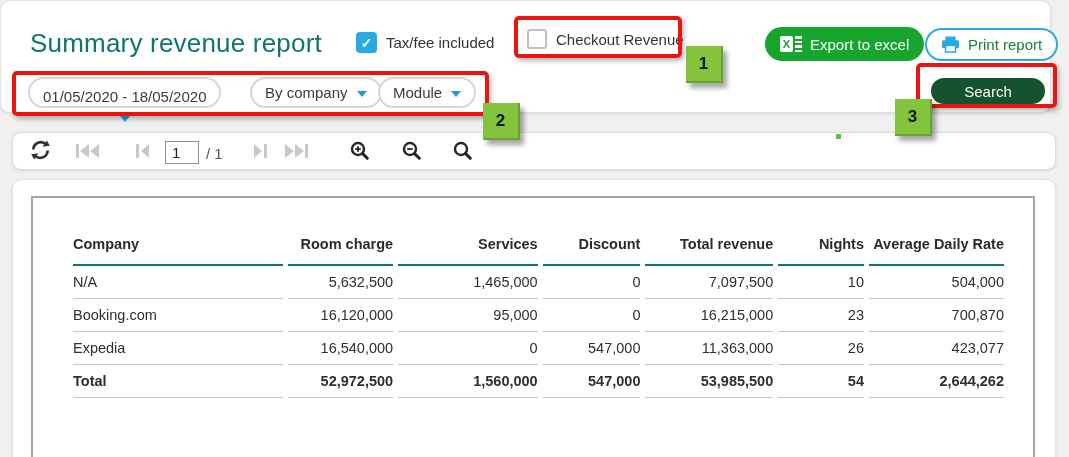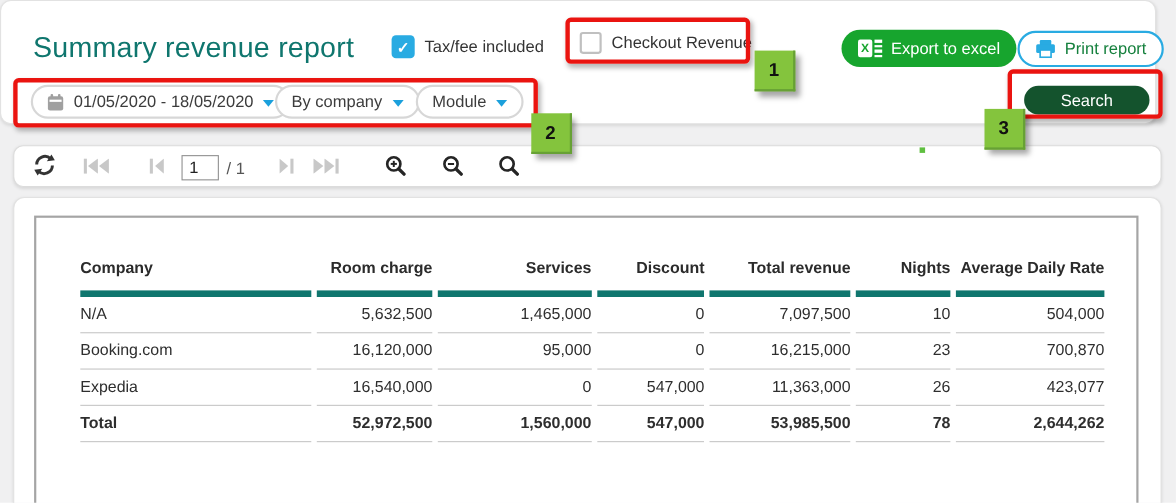--- a/index.html
+++ b/index.html
@@ -39,21 +39,21 @@
   .xls-lines span { display:block; width:7px; height:2.5px; background:#fff; }
   #print-btn { left:925px; top:28px; height:33px; padding:0 14px; background:#fff;
           border:2px solid #29abe2; border-radius:17px; color:#15803d; }
   #search-btn { left:931px; top:78px; width:114px; height:26px; background:#14532d; color:#fff;
           border-radius:13px; justify-content:center; z-index:6; }
 
   
   .pill { position:absolute; top:77px; height:31px; display:inline-flex; align-items:center;
           gap:9px; padding:0 13px; background:#fff; border:2px solid #d7d7d7; border-radius:16px;
           font-size:15px; color:#3c3c3c; z-index:4; cursor:pointer; }
-  #date-pill { left:28px; }
+  #date-pill { left:28px;flex-direction:column; }
   #company-pill { left:250px; }
   #module-pill { left:378px; }
   .caret { width:0; height:0; border-left:5px solid transparent; border-right:5px solid transparent;
           border-top:6.5px solid #1ba0dc; margin-top:2px; }
 
   
   .redbox { position:absolute; border:4px solid #ea1410; border-radius:5px; z-index:8;
           box-shadow:2px 3px 5px rgba(0,0,0,.28); pointer-events:none; }
   #red-box-1 { left:514px; top:16px;  width:168px; height:42px; }
   #red-box-2 { left:12px;  top:71px;  width:477px; height:45px; }
@@ -79,21 +79,21 @@
   #last-btn    { left:284px; top:144px; }
   #zoom-in-btn { left:350px; top:141px; }
   #zoom-out-btn{ left:402px; top:141px; }
   #search-icon-btn { left:453px; top:141px; }
   #stray-dot { position:absolute; left:836px; top:134px; width:5px; height:5px; background:#5fbf40; z-index:6; }
 
   
   #table-wrap { position:absolute; left:68px; top:236px; z-index:4; }
   table { border-collapse:separate; border-spacing:5px 0; width:941px;
           font-size:14.5px; color:#2e2e2e; }
-  th { font-weight:bold; text-align:right; padding:0 0 12px 0; border-bottom:6px solid #0f766e;
+  th { font-weight:bold; text-align:right; padding:0 0 12px 0; border-bottom:2px solid #0f766e;
           color:#2b2b2b; white-space:nowrap; }
   td { text-align:right; padding:8px 0; border-bottom:1px solid #c6c6c6; white-space:nowrap; }
   th.first, td.first { text-align:left; }
   tr.total td { font-weight:bold;margin-left:36px; }
 </style>
 </head>
 <body>
 
 <div class="card" id="top-card"></div>
 <div class="card" id="toolbar-card"></div>
@@ -276,18 +276,18 @@
           <td>11,363,000</td>
           <td>26</td>
           <td>423,077</td>
         </tr>
         <tr class="total">
           <td class="first">Total</td>
           <td>52,972,500</td>
           <td>1,560,000</td>
           <td>547,000</td>
           <td>53,985,500</td>
-          <td>78</td>
+          <td>54</td>
           <td>2,644,262</td>
         </tr>
       </tbody>
   </table>
 </div>
 
 </body></html>

